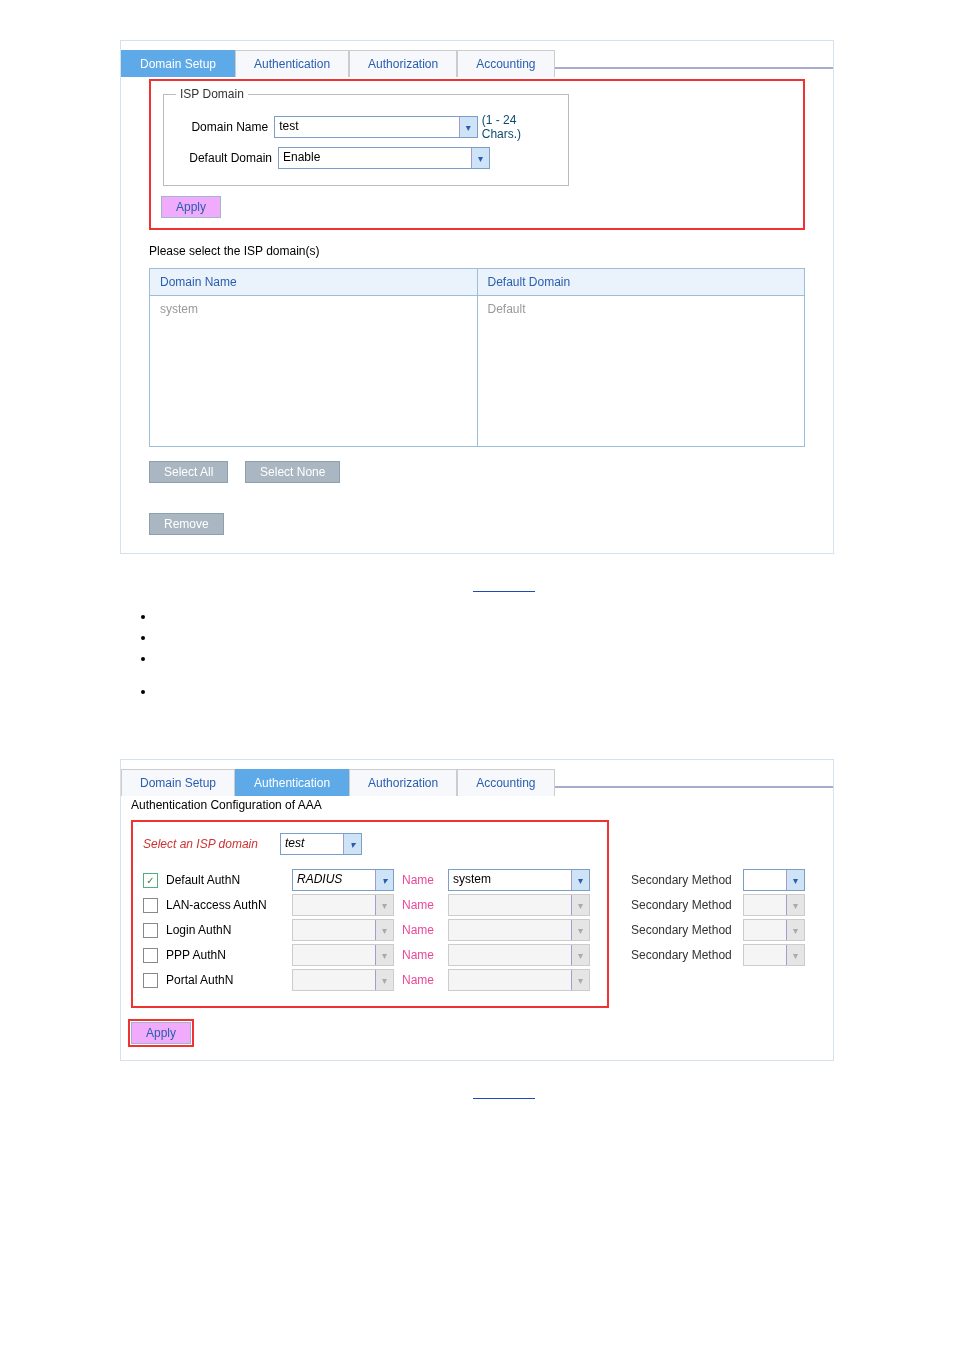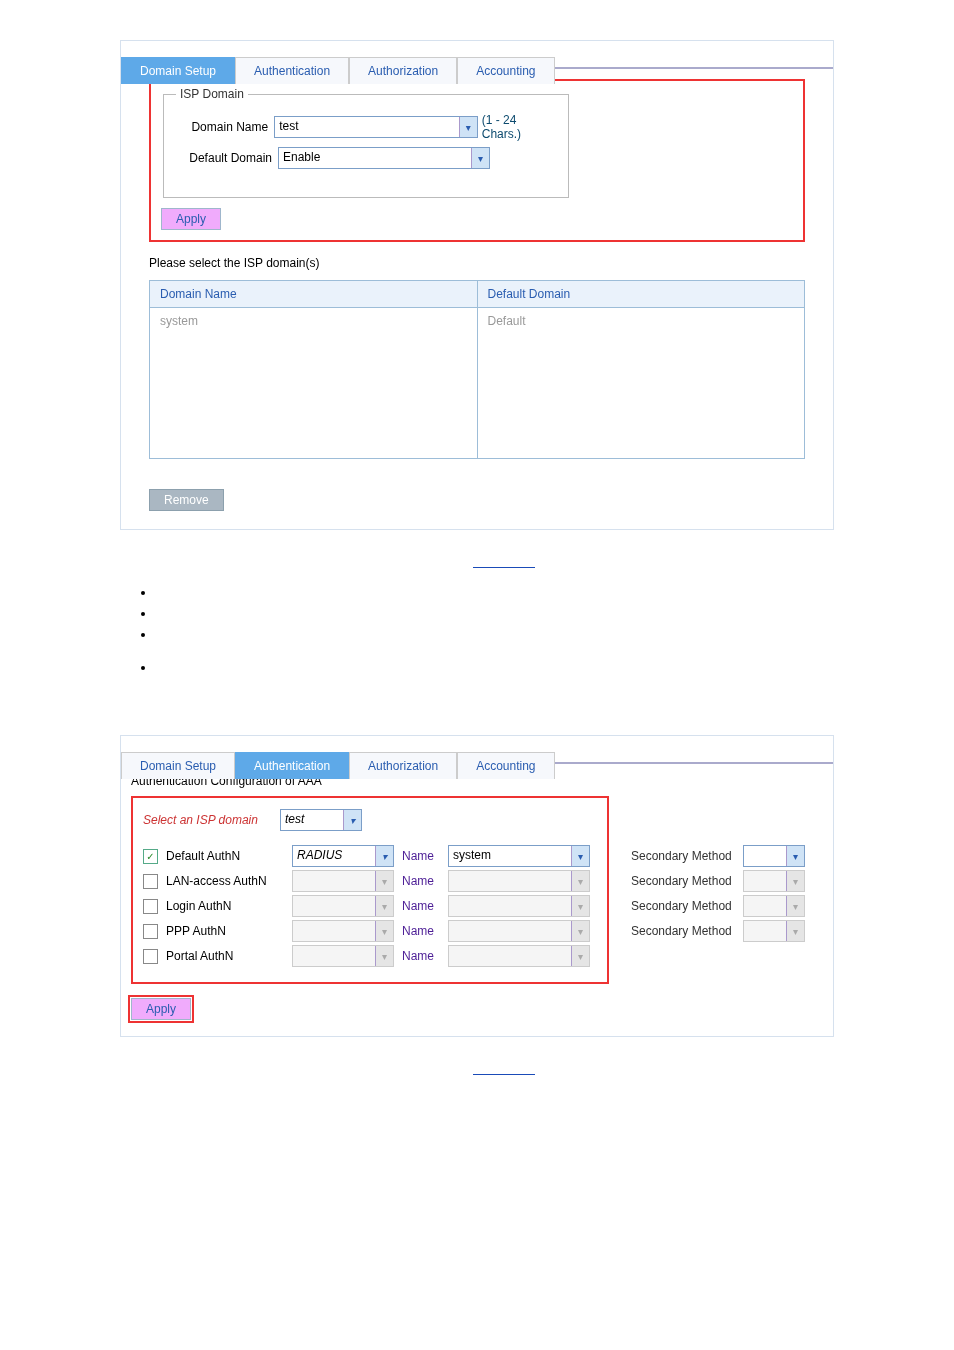--- a/index.html
+++ b/index.html
@@ -17,35 +17,35 @@
   .tabs { display:flex; border-bottom:1px solid #aac; }
   .tab {
     padding: 6px 18px;
     font-size:12px;
     color:#2a5db0;
     border:1px solid #ccc;
     border-bottom:none;
     margin-right:0;
     background:#eef3fb;
     position:relative;
-    top:16px;
+    top:9px;
   }
   .tab.active {
     background:#5ea9e8;
     color:#fff;
     border-color:#5ea9e8;
   }
   .tab:not(.active){ background:#f6f8fc;}
   .tabs-spacer{ flex:1; border-bottom:1px solid #aac; }
 
   .panel-border { border:1px solid #ccc; border-top:none; padding:10px 10px 14px 10px; }
   .red-outline { border:2px solid #e33; }
   fieldset.inner {
     border:1px solid #bbb;
-    padding:6px 12px 22px 12px;
+    padding:6px 12px 10px 12px;
   }
   legend { color:#333; font-size:12px; padding:0 4px; }
   .form-row { display:flex; align-items:center; margin:6px 0; }
   .form-label { width:96px; text-align:right; margin-right:6px; }
   .combo {
     display:inline-flex; align-items:stretch;
     height:20px;
     border:1px solid #7b9ec8;
     background:#fff;
     font-size:12px;
@@ -93,21 +93,21 @@
   ul.bullets li { font-size:13px; margin:6px 0; color:#000; list-style:disc; min-height:14px;}
   .auth-red { border:2px solid #e33; padding:8px 10px 12px 10px; }
   .auth-row { display:flex; align-items:center; margin:3px 0; gap:8px;}
   .chk {
     width:13px; height:13px; border:1px solid #5a8; display:inline-flex;
     align-items:center; justify-content:center; font-size:10px; color:#2a8a2a;
     background:#fff;
   }
   .chk.unchecked{ border-color:#888; color:transparent;}
   .auth-label{ width:118px; }
-  .name-lbl { width:38px; color:#4c1d95;}
+  .name-lbl { width:38px; color:#ec4899;}
   .sec-lbl { color:#333; width:104px; margin-left:8px;}
 
   .outer-col { display:flex; gap:14px; align-items:flex-start; }
   .outer-left { flex:1; }
   .outer-right { width:200px; padding-top:46px; }
 
   .section-gap{ height:50px;}
 </style>
 </head>
 <body>
@@ -152,20 +152,25 @@
       <div class="dom-table-head">
         <div class="dom-col">Domain Name</div>
         <div class="dom-col">Default Domain</div>
       </div>
       <div class="dom-table-body">
         <div class="dom-body-col">system</div>
         <div class="dom-body-col">Default</div>
       </div>
     </div>
 
+    <div style="margin-top:14px;">
+      <span class="btn disabled">Select All</span>
+      <span style="display:inline-block; width:10px;"></span>
+      <span class="btn disabled">Select None</span>
+    </div>
     <div style="margin-top:30px;">
       <span class="btn disabled">Remove</span>
     </div>
   </div>
 </div>
 
 <div class="centered-figure">&nbsp;&nbsp;&nbsp;&nbsp;&nbsp;&nbsp;&nbsp;&nbsp;&nbsp;&nbsp;&nbsp;&nbsp;&nbsp;&nbsp;&nbsp;<a href="#">&nbsp;&nbsp;&nbsp;&nbsp;&nbsp;&nbsp;&nbsp;&nbsp;&nbsp;&nbsp;&nbsp;&nbsp;&nbsp;&nbsp;&nbsp;&nbsp;&nbsp;</a></div>
 
 <ul class="bullets">
   <li></li>

